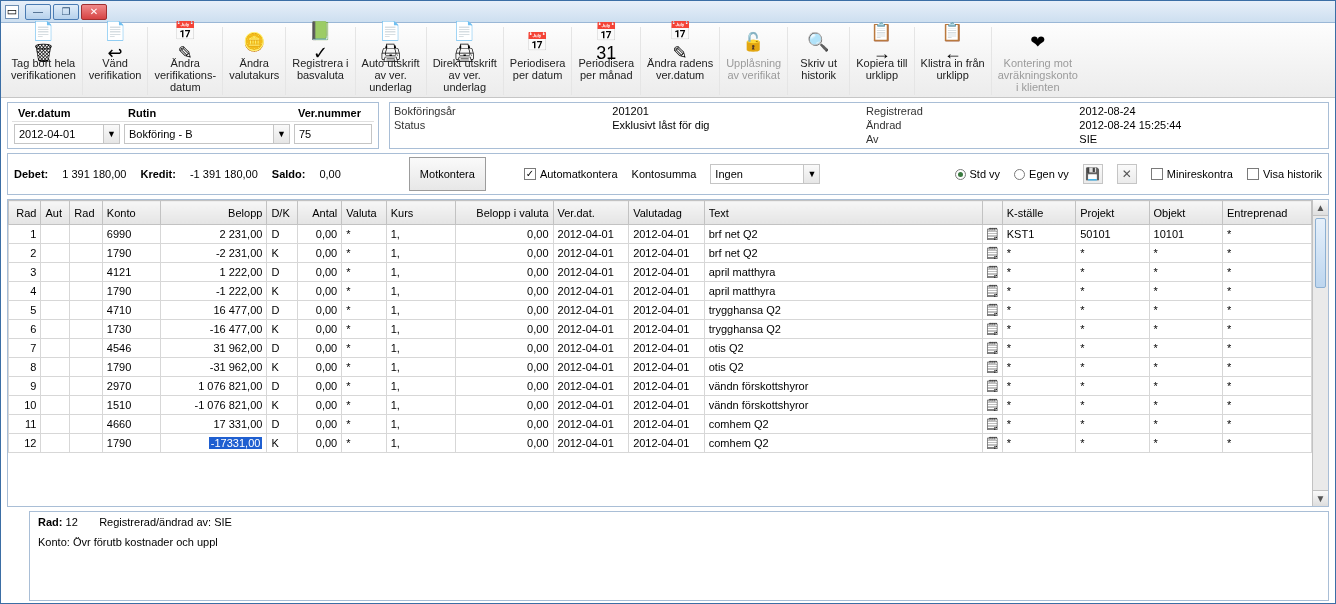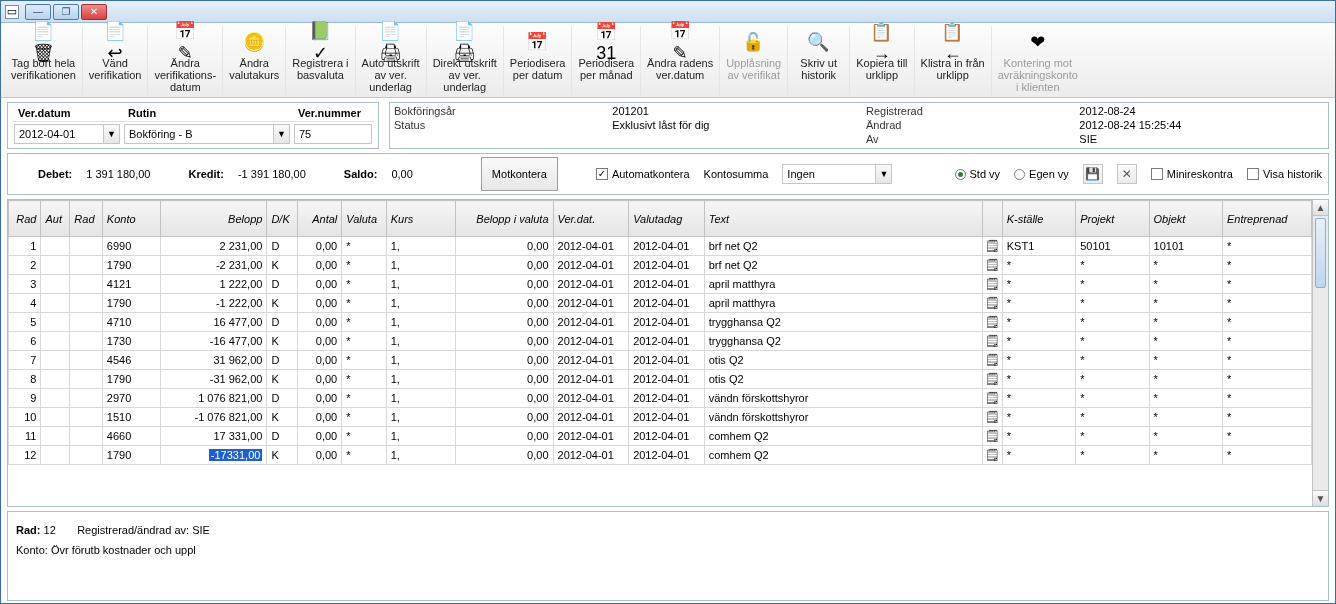--- a/index.html
+++ b/index.html
@@ -23,42 +23,42 @@
   .panel-left { display:flex; }
   .field-col { display:flex; flex-direction:column; margin-right: 0; }
   .field-lbl { font-weight: bold; padding: 2px 6px; border-bottom: 1px solid #e0e0e0; }
   .field-val { padding: 2px 2px; }
   .ip { border: 1px solid #c5c5c5; background:#fff; height: 20px; padding: 2px 4px; display:flex; align-items:center; }
   .combo { display:flex; }
   .combo .caret { width:16px; border:1px solid #c5c5c5; border-left:none; display:inline-flex; align-items:center; justify-content:center; font-size:9px; background:linear-gradient(#fafafa,#e6e6e6);}
   .panel-mid { display:grid; grid-template-columns: auto auto auto auto; column-gap: 14px; row-gap: 2px; align-items:center;}
   .panel-mid .k { color:#333; }
   .sumbar { border:1px solid #a9bed6; padding:3px 6px; display:flex; align-items:center; gap:14px; }
-  .sumbar .lbl { font-weight:bold;margin-left:24px; }
+  .sumbar .lbl { font-weight:bold; }
   .btn { border:1px solid #9c9c9c; background: linear-gradient(#fafafa,#e7e7e7); padding: 2px 10px; height:34px; display:inline-flex; align-items:center;}
   .chk { display:inline-flex; align-items:center; gap:4px; }
   .chk .box { width:12px; height:12px; border:1px solid #7a7a7a; background:#fff; display:inline-flex; align-items:center; justify-content:center; font-size:10px; line-height:1;}
   .radio .dot { width:11px; height:11px; border:1px solid #7a7a7a; border-radius:50%; display:inline-flex; align-items:center; justify-content:center;}
   .radio .dot .inner { width:5px; height:5px; background:#3a7a40; border-radius:50%; }
   .icon-btn { width:20px; height:20px; border:1px solid #c5c5c5; background:linear-gradient(#fafafa,#ebebeb); display:inline-flex; align-items:center; justify-content:center; font-size:12px; color:#555;}
   .gridwrap { flex:1; display:flex; border:1px solid #a9bed6; overflow:hidden;}
   .grid { flex:1; overflow:auto; }
   table { border-collapse: collapse; width: 100%; }
-  th { background: linear-gradient(#f6f6f6,#e4e4e4); border:1px solid #c2c2c2; padding:2px 4px; font-weight:normal; position:sticky; top:0; text-align:left; height:36px;font-style:italic;}
+  th { background: linear-gradient(#f6f6f6,#e4e4e4); border:1px solid #c2c2c2; padding:2px 4px; font-weight:normal; position:sticky; top:0; text-align:left; height:24px;}
   td { border:1px solid #d7d7d7; padding:1px 4px; height:19px; background:#fff; white-space:nowrap; overflow:hidden;}
   .num { text-align:right; }
   .ctr { }
   .note-ico { font-size:12px; }
   .sel-in { background:#1f5fd0; color:#fff; display:inline-block; padding:0 2px;}
   .scroll { width:16px; background:#eaeaea; border-left:1px solid #c2c2c2; display:flex; flex-direction:column;}
   .sbtn { height:16px; display:flex; align-items:center; justify-content:center; font-size:10px; background:linear-gradient(#fafafa,#dedede); border-bottom:1px solid #c2c2c2; color:#555;}
   .thumb { margin:2px; flex:0 0 70px; background: linear-gradient(#e6f0fb,#bdd6ef); border:1px solid #8db0d2; border-radius:2px;}
   .track { flex:1; }
   .sbtn.bot { border-top:1px solid #c2c2c2; border-bottom:none;}
-  .footer { border:1px solid #a9bed6; padding:12px 8px; min-height:90px; }
+  .footer { border:1px solid #a9bed6; padding:4px 8px; min-height:90px;margin-left:22px; }
   .footer b { font-weight:bold; }
   th.nc, td.nc { width:18px; padding:0; text-align:center;}
 </style>
 </head>
 <body>
 
 <div class="window">
   <div class="titlebar">
     <span class="app-ico">▭</span>
     <div class="win-btns">

